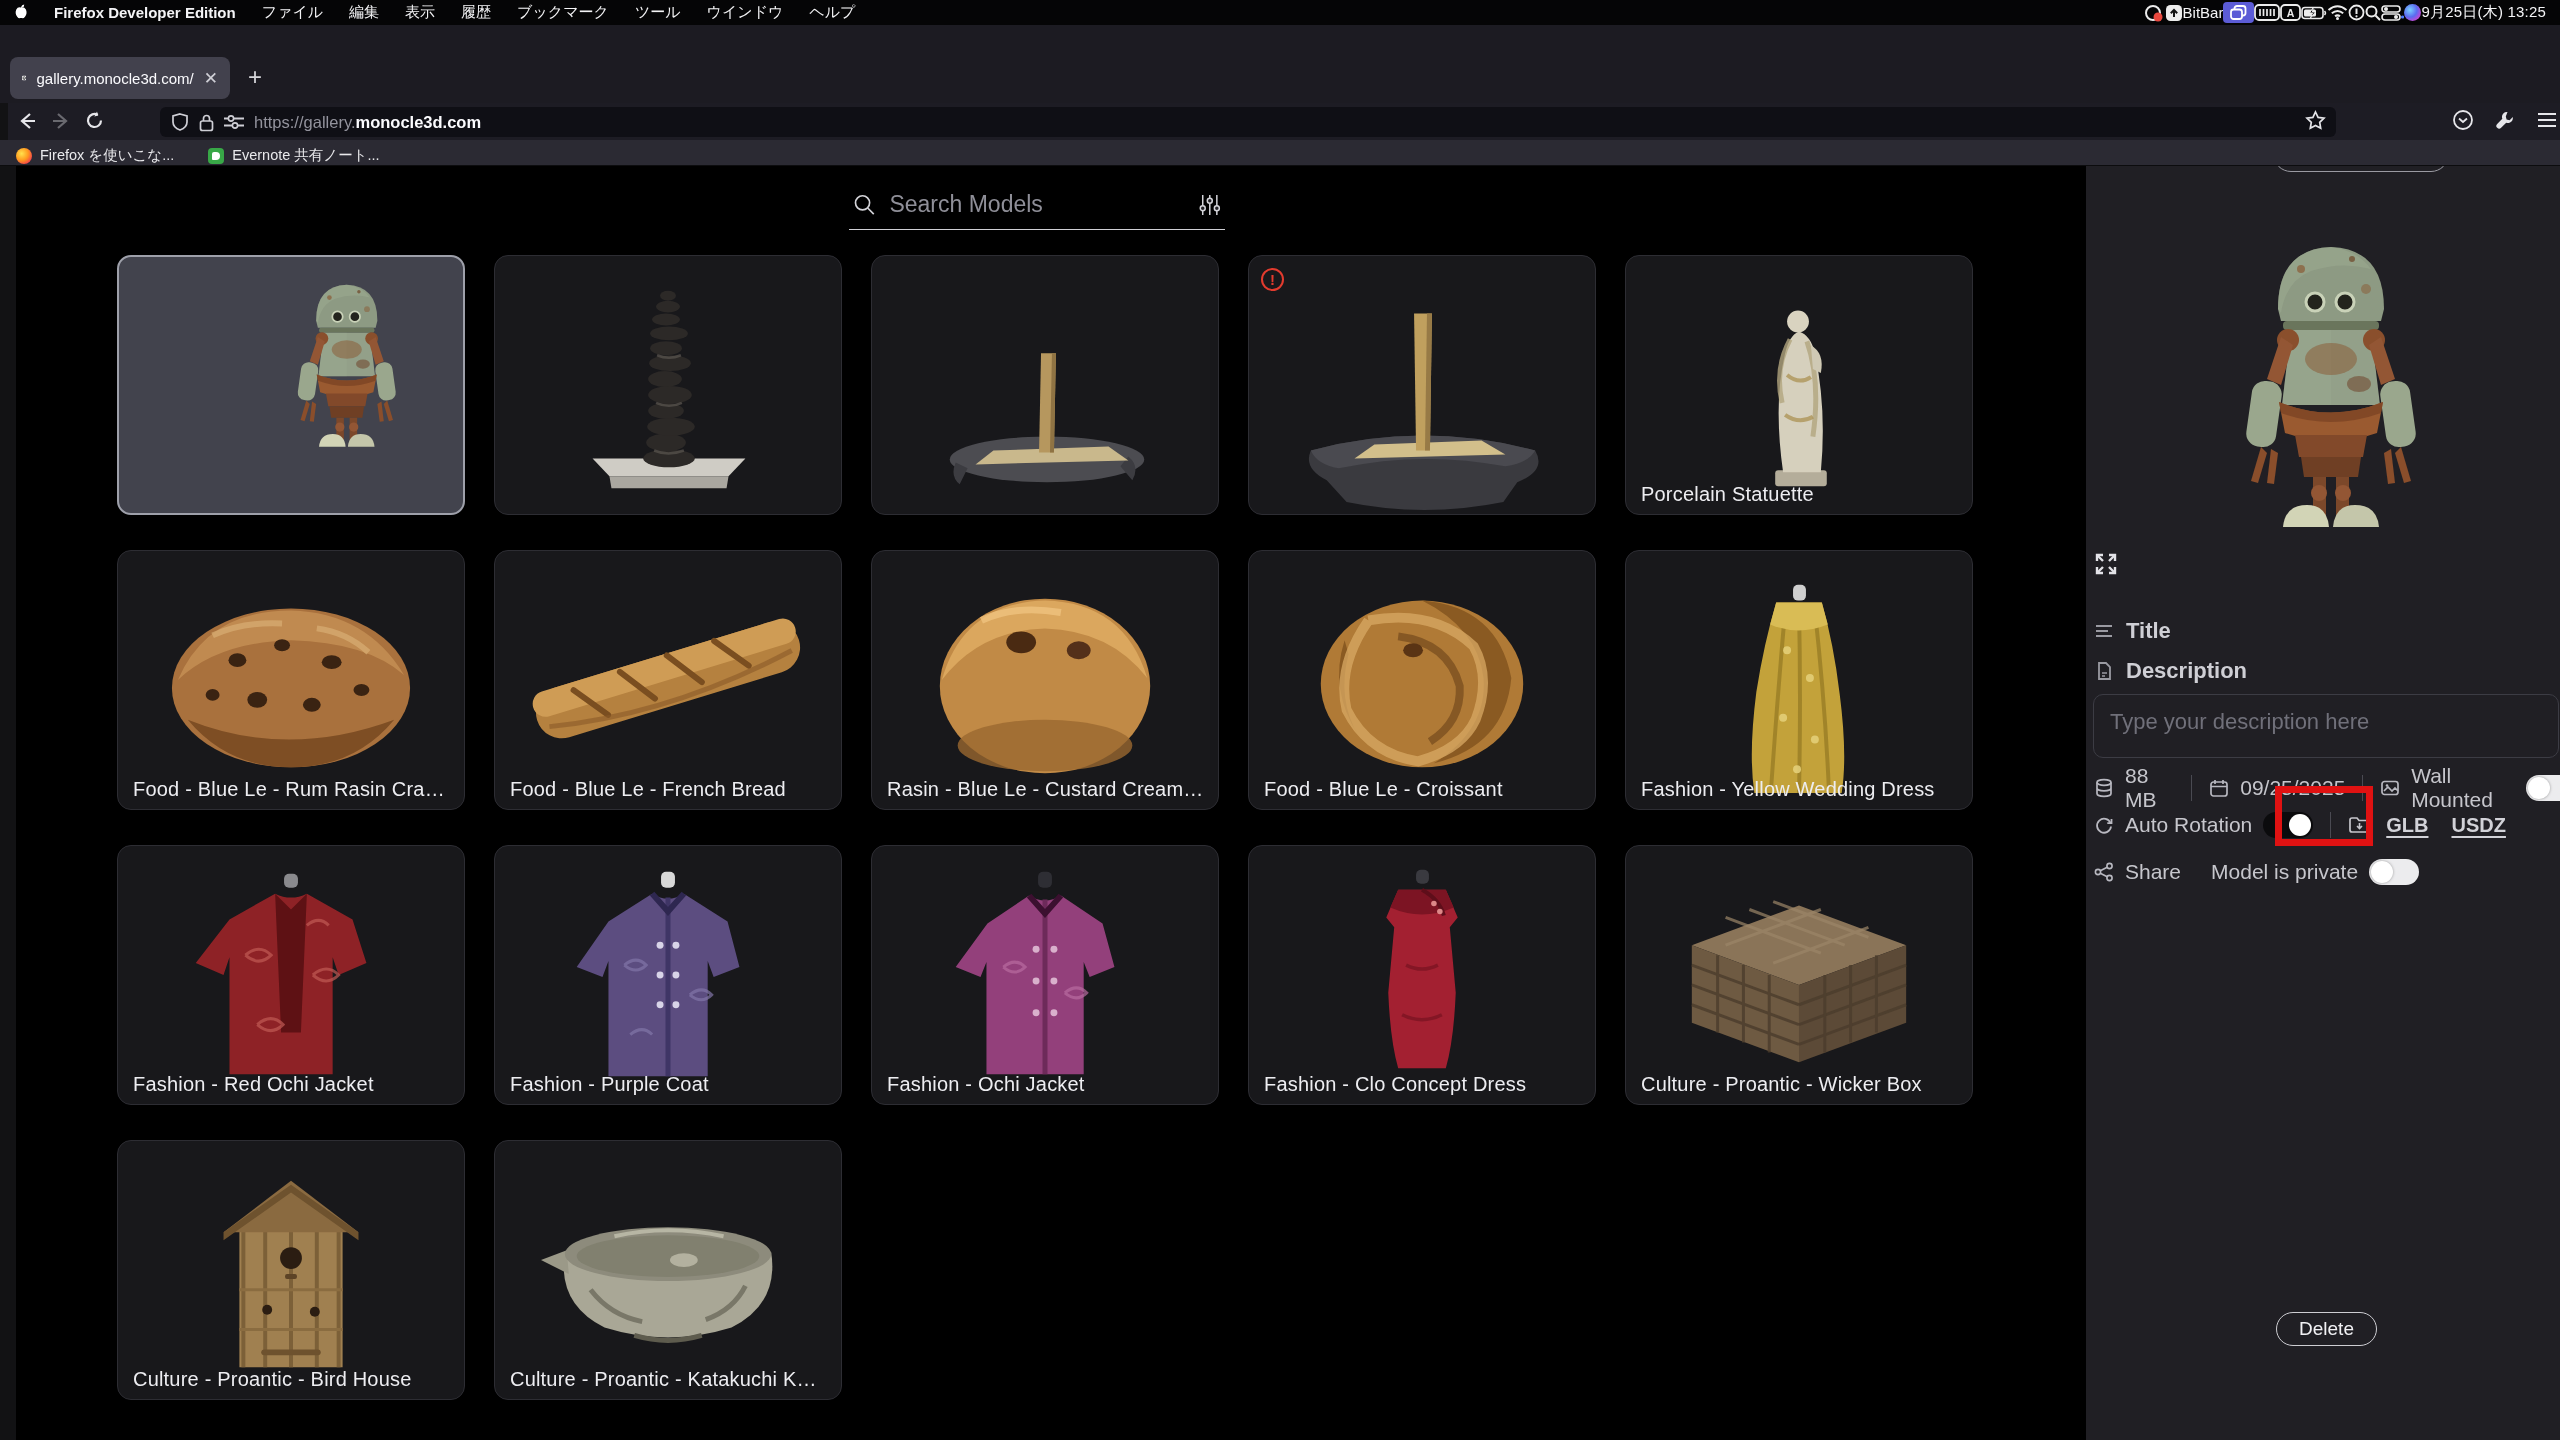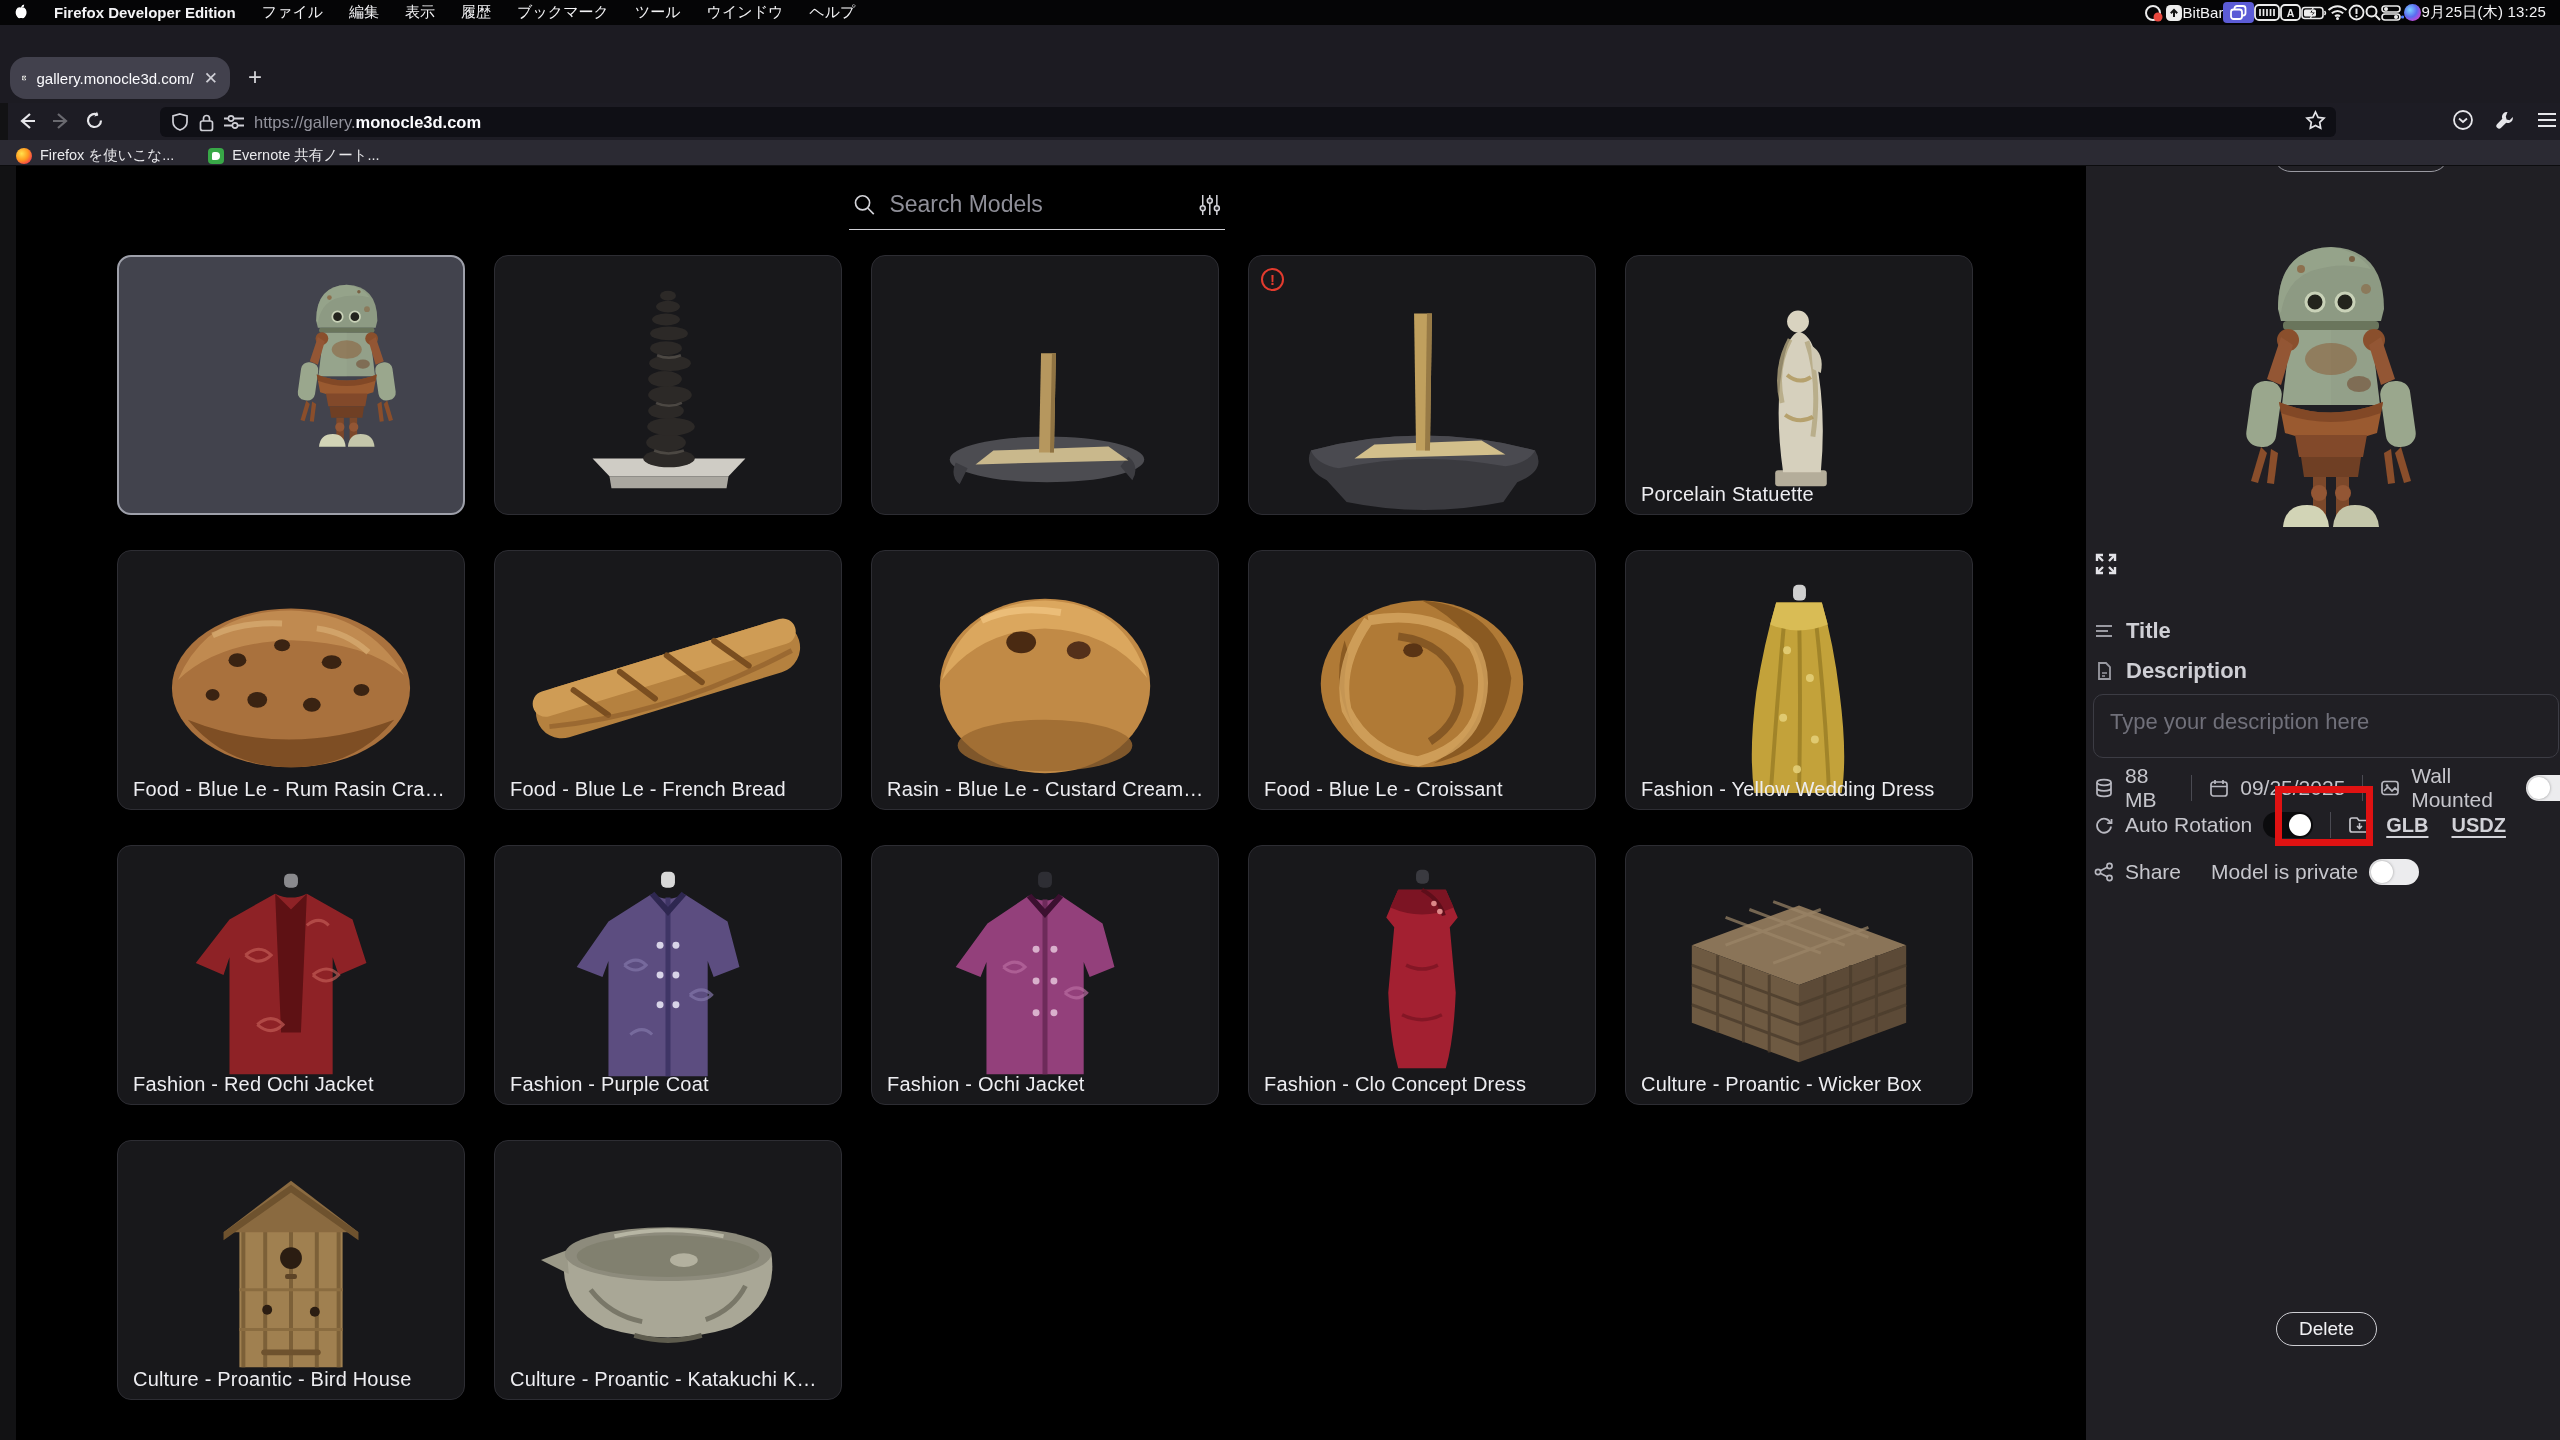--- a/index.html
+++ b/index.html
@@ -13,21 +13,21 @@
   .menubar .app{ font-weight:700; }
   .mb-right{ margin-left:auto; display:flex; align-items:center; }
   .mb-right svg{ display:block; }
   .mb-active-tile{ background:#5c5cd6; border-radius:4px; padding:3px 7px; display:flex; align-items:center; }
   .mb-datetime{ font-size:15px; letter-spacing:.2px; }
 
   
   .titlebar{ position:absolute; left:0; top:25px; width:2560px; height:78px; background:#1c1b22; }
   .traffic{ position:absolute; top:39px; left:0; }
   .dot{ position:absolute; width:13px; height:13px; border-radius:50%; top:0; }
-  .tab{ position:absolute; left:10px; top:32px; width:220px; height:42px; background:#42414d; border-radius:16px;
+  .tab{ position:absolute; left:10px; top:32px; width:220px; height:42px; background:#42414d; border-radius:8px;
         display:flex; align-items:center; padding:0 12px; gap:10px; color:#fbfbfe; font-size:15px; }
   .tab .close{ margin-left:auto; color:#cfcfd6; font-size:17px; line-height:1; }
   .newtab{ position:absolute; left:248px; top:40px; color:#d7d7db; font-size:24px; font-weight:300; line-height:1; }
 
   .navbar{ position:absolute; left:8px; top:103px; width:2560px; height:37px; background:#1d1c24; }
   .navbtn{ position:absolute; top:7px; }
   .urlbar{ position:absolute; left:152px; top:4px; width:2176px; height:30px; background:#0f0f15; border-radius:6px;
            display:flex; align-items:center; padding:0 10px; gap:9px; }
   .urltext{ font-size:16.5px; color:#fbfbfe; }
   .urltext .scheme{ color:#93939d; }

